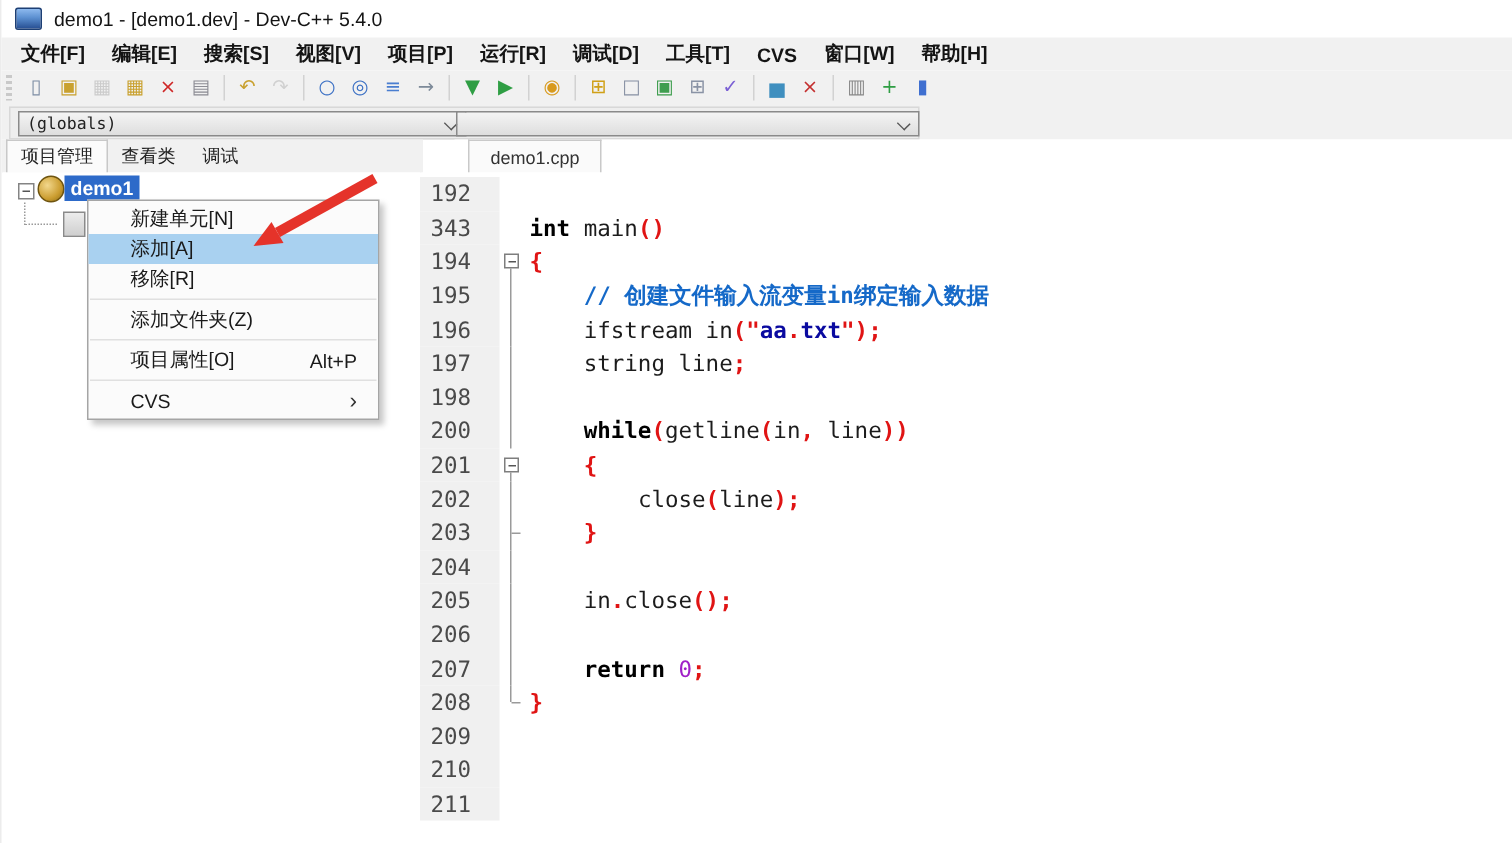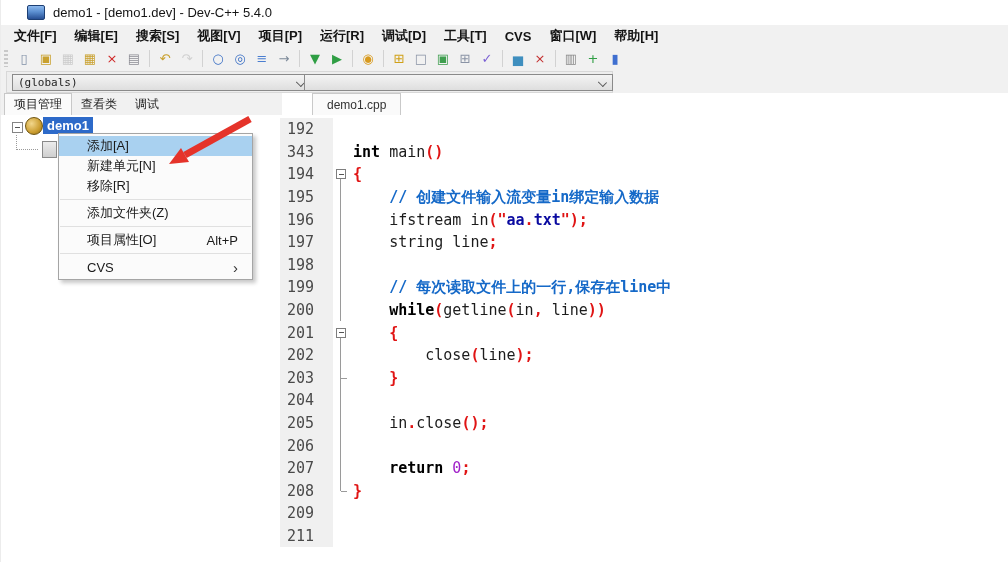--- a/index.html
+++ b/index.html
@@ -1,21 +1,21 @@
 <!DOCTYPE html>
 <html><head>
 <meta charset="utf-8">
 <style>
   html,body{margin:0;padding:0;background:#fff;}
   #app{position:relative;width:1008px;height:562px;background:#fff;overflow:hidden;
        font-family:"Liberation Sans",sans-serif;border-left:1px solid #ececec;}
 
   
   .titlebar{position:absolute;left:0;top:0;right:0;height:25px;background:#fff;
-            display:flex;align-items:center;padding-left:26px;gap:8px;}
+            display:flex;align-items:center;padding-left:9px;gap:8px;}
   .app-icon{width:16px;height:13px;border:1px solid #1d3f74;border-radius:2px;
             background:linear-gradient(180deg,#8db9ee 0%,#5b8fd0 45%,#274f93 100%);}
   .title-text{font-size:13px;color:#141414;}
 
   
   .menubar{position:absolute;left:0;top:25px;right:0;height:22px;background:#f1f1f1;
            display:flex;align-items:center;padding-left:4px;font-size:13px;font-weight:bold;}
   .mb-item{padding:0 9px;color:#141414;white-space:nowrap;}
 
   
@@ -304,25 +304,20 @@
             <span class="ln">197</span>
             <span class="fold f-line"></span>
             <span class="code"><span class="t-p">    </span><span class="t-p">string line</span><span class="t-r">;</span></span>
           </div>
           <div class="code-row">
             <span class="ln">198</span>
             <span class="fold f-line"></span>
             <span class="code"></span>
           </div>
           <div class="code-row">
-            <span class="ln">199</span>
-            <span class="fold f-line"></span>
-            <span class="code"><span class="t-p">    </span><span class="t-c">// 每次读取文件上的一行,保存在line中</span></span>
-          </div>
-          <div class="code-row">
             <span class="ln">200</span>
             <span class="fold f-line"></span>
             <span class="code"><span class="t-p">    </span><span class="t-k">while</span><span class="t-r">(</span><span class="t-p">getline</span><span class="t-r">(</span><span class="t-p">in</span><span class="t-r">,</span><span class="t-p"> line</span><span class="t-r">))</span></span>
           </div>
           <div class="code-row">
             <span class="ln">201</span>
             <span class="fold f-box"></span>
             <span class="code"><span class="t-p">    </span><span class="t-r">{</span></span>
           </div>
           <div class="code-row">
@@ -359,35 +354,40 @@
             <span class="ln">208</span>
             <span class="fold f-end"></span>
             <span class="code"><span class="t-r">}</span></span>
           </div>
           <div class="code-row">
             <span class="ln">209</span>
             <span class="fold"></span>
             <span class="code"></span>
           </div>
           <div class="code-row">
+            <span class="ln">210</span>
+            <span class="fold"></span>
+            <span class="code"></span>
+          </div>
+          <div class="code-row">
             <span class="ln">211</span>
             <span class="fold"></span>
             <span class="code"></span>
           </div>
         </div>
     </div>
 
   </div>
 
   <div class="context-menu">
+      <div class="cm-item">
+        <span>新建单元[N]</span>
+      </div>
       <div class="cm-item hl">
         <span>添加[A]</span>
-      </div>
-      <div class="cm-item">
-        <span>新建单元[N]</span>
       </div>
       <div class="cm-item">
         <span>移除[R]</span>
       </div>
       <div class="cm-sep"></div>
       <div class="cm-item">
         <span>添加文件夹(Z)</span>
       </div>
       <div class="cm-sep"></div>
       <div class="cm-item">

